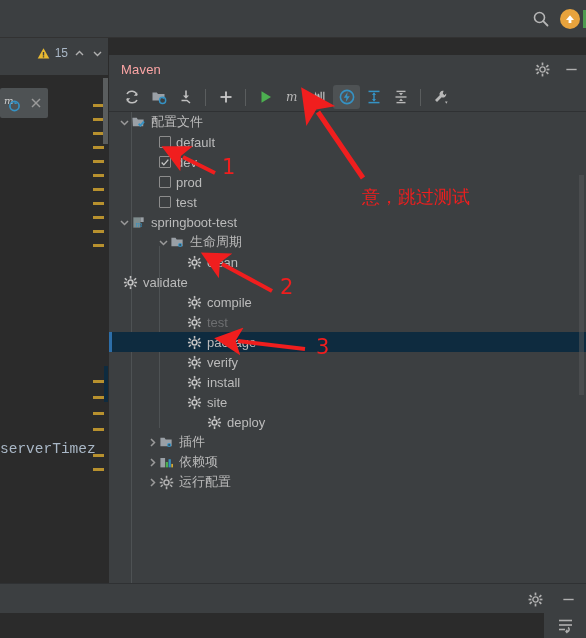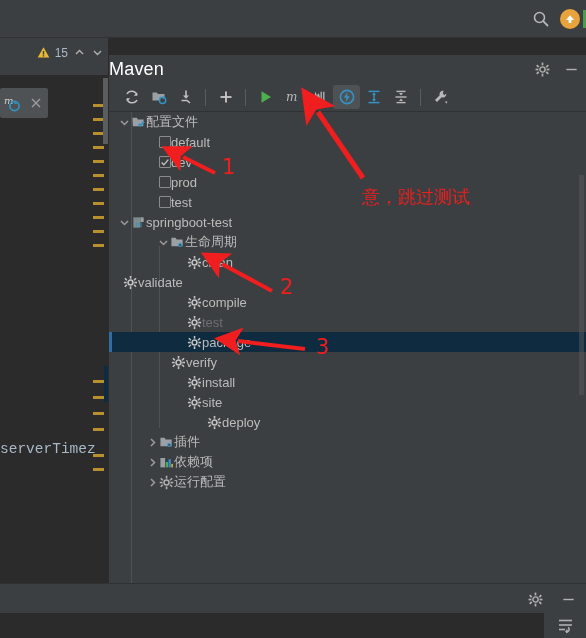--- a/index.html
+++ b/index.html
@@ -34,21 +34,21 @@
   .editor-area {
     position: absolute; left: 0; top: 38px; width: 108px; height: 545px;
     background: #2b2b2b;
   }
   .editor-toolstrip {
     position: absolute; left: 0; top: 0; width: 108px; height: 38px;
     background: #3c3f41; border-bottom: 1px solid #2b2b2b;
   }
   .warn-group {
     position: absolute; right: 4px; top: 8px;
-    display: flex; align-items: flex-start; gap: 5px;
+    display: flex; align-items: flex-end; gap: 5px;
     font-size: 12px; color: #a9b7c6;
   }
   .warn-tri { width: 13px; height: 13px; display: block; }
   .chev { width: 13px; height: 13px; display: block; cursor: pointer; }
 
   .editor-tab {
     position: absolute; left: 0; top: 50px; width: 48px; height: 30px;
     background: #4e5254; border-radius: 2px;
     display: flex; align-items: center; padding-left: 4px;
   }
@@ -82,21 +82,21 @@
   .maven {
     position: absolute; left: 108px; top: 55px; width: 478px; height: 528px;
     background: #3c3f41;
     border-left: 1px solid #2b2b2b;
   }
   .maven-header {
     position: absolute; left: 0; top: 0; width: 478px; height: 28px;
     display: flex; align-items: center;
   }
   .maven-title {
-    font-size: 18px; color: #ffffff; letter-spacing: .2px;
+    margin-left: 12px; font-size: 13px; color: #fca5a5; letter-spacing: .2px;
   }
   .hdr-actions {
     position: absolute; right: 8px; top: 0; height: 28px;
     display: flex; align-items: center; gap: 14px;
   }
   .ic-gear { width: 15px; height: 15px; display: block; }
   .ic-min { width: 15px; height: 15px; display: block; }
 
   .maven-toolbar {
     position: absolute; left: 0; top: 28px; width: 478px; height: 29px;
@@ -120,21 +120,21 @@
     font-size: 13px; color: #bbbbbb; white-space: nowrap;
   }
   .trow.sel { background: #0e2b3f; }
   .trow.sel::before {
     content: ""; position: absolute; left: 0; top: 0; width: 3px; height: 20px; background: #2d6ea8;
   }
   .trow.dim { color: #6d6f71; }
   .arrow-cell { width: 14px; height: 20px; display: flex; align-items: center; justify-content: center; }
   .ic-sm { width: 13px; height: 13px; display: block; }
   .ic-md { width: 15px; height: 15px; display: block; }
-  .tlabel { }
+  .tlabel { margin-left: 5px; }
   .cb {
     width: 12px; height: 12px; border: 1px solid #8c8c8c; background: #3c3f41;
     border-radius: 1px; display: flex; align-items: center; justify-content: center;
   }
   .vline {
     position: absolute; width: 1px; background: #4e5254;
   }
 
   
   .guide1 { left: 22px; top: 0px; height: 471px; }
@@ -498,21 +498,21 @@
             <rect x="7.2" y="12.1" width="1.7" height="2.9" fill="#c2c2c2"></rect>
             <rect x="1" y="7.2" width="2.9" height="1.7" fill="#c2c2c2"></rect>
             <rect x="12.1" y="7.2" width="2.9" height="1.7" fill="#c2c2c2"></rect>
             <rect x="2.2" y="3.1" width="1.7" height="2.9" fill="#c2c2c2" transform="rotate(-45 3.05 4.55)"></rect>
             <rect x="12" y="3.1" width="1.7" height="2.9" fill="#c2c2c2" transform="rotate(45 12.85 4.55)"></rect>
             <rect x="2.2" y="10" width="1.7" height="2.9" fill="#c2c2c2" transform="rotate(45 3.05 11.45)"></rect>
             <rect x="12" y="10" width="1.7" height="2.9" fill="#c2c2c2" transform="rotate(-45 12.85 11.45)"></rect>
           </svg>
           <span class="tlabel">package</span>
         </div>
-        <div class="trow" style="padding-left: 48px;">
+        <div class="trow" style="padding-left: 64px;">
           <span class="arrow-cell"></span>
           <svg viewBox="0 0 16 16" class="ic-md">
             <path d="M8 5.4a2.6 2.6 0 100 5.2 2.6 2.6 0 000-5.2z" fill="none" stroke="#c2c2c2" stroke-width="1.7"></path>
             <rect x="7.2" y="1" width="1.7" height="2.9" fill="#c2c2c2"></rect>
             <rect x="7.2" y="12.1" width="1.7" height="2.9" fill="#c2c2c2"></rect>
             <rect x="1" y="7.2" width="2.9" height="1.7" fill="#c2c2c2"></rect>
             <rect x="12.1" y="7.2" width="2.9" height="1.7" fill="#c2c2c2"></rect>
             <rect x="2.2" y="3.1" width="1.7" height="2.9" fill="#c2c2c2" transform="rotate(-45 3.05 4.55)"></rect>
             <rect x="12" y="3.1" width="1.7" height="2.9" fill="#c2c2c2" transform="rotate(45 12.85 4.55)"></rect>
             <rect x="2.2" y="10" width="1.7" height="2.9" fill="#c2c2c2" transform="rotate(45 3.05 11.45)"></rect>

